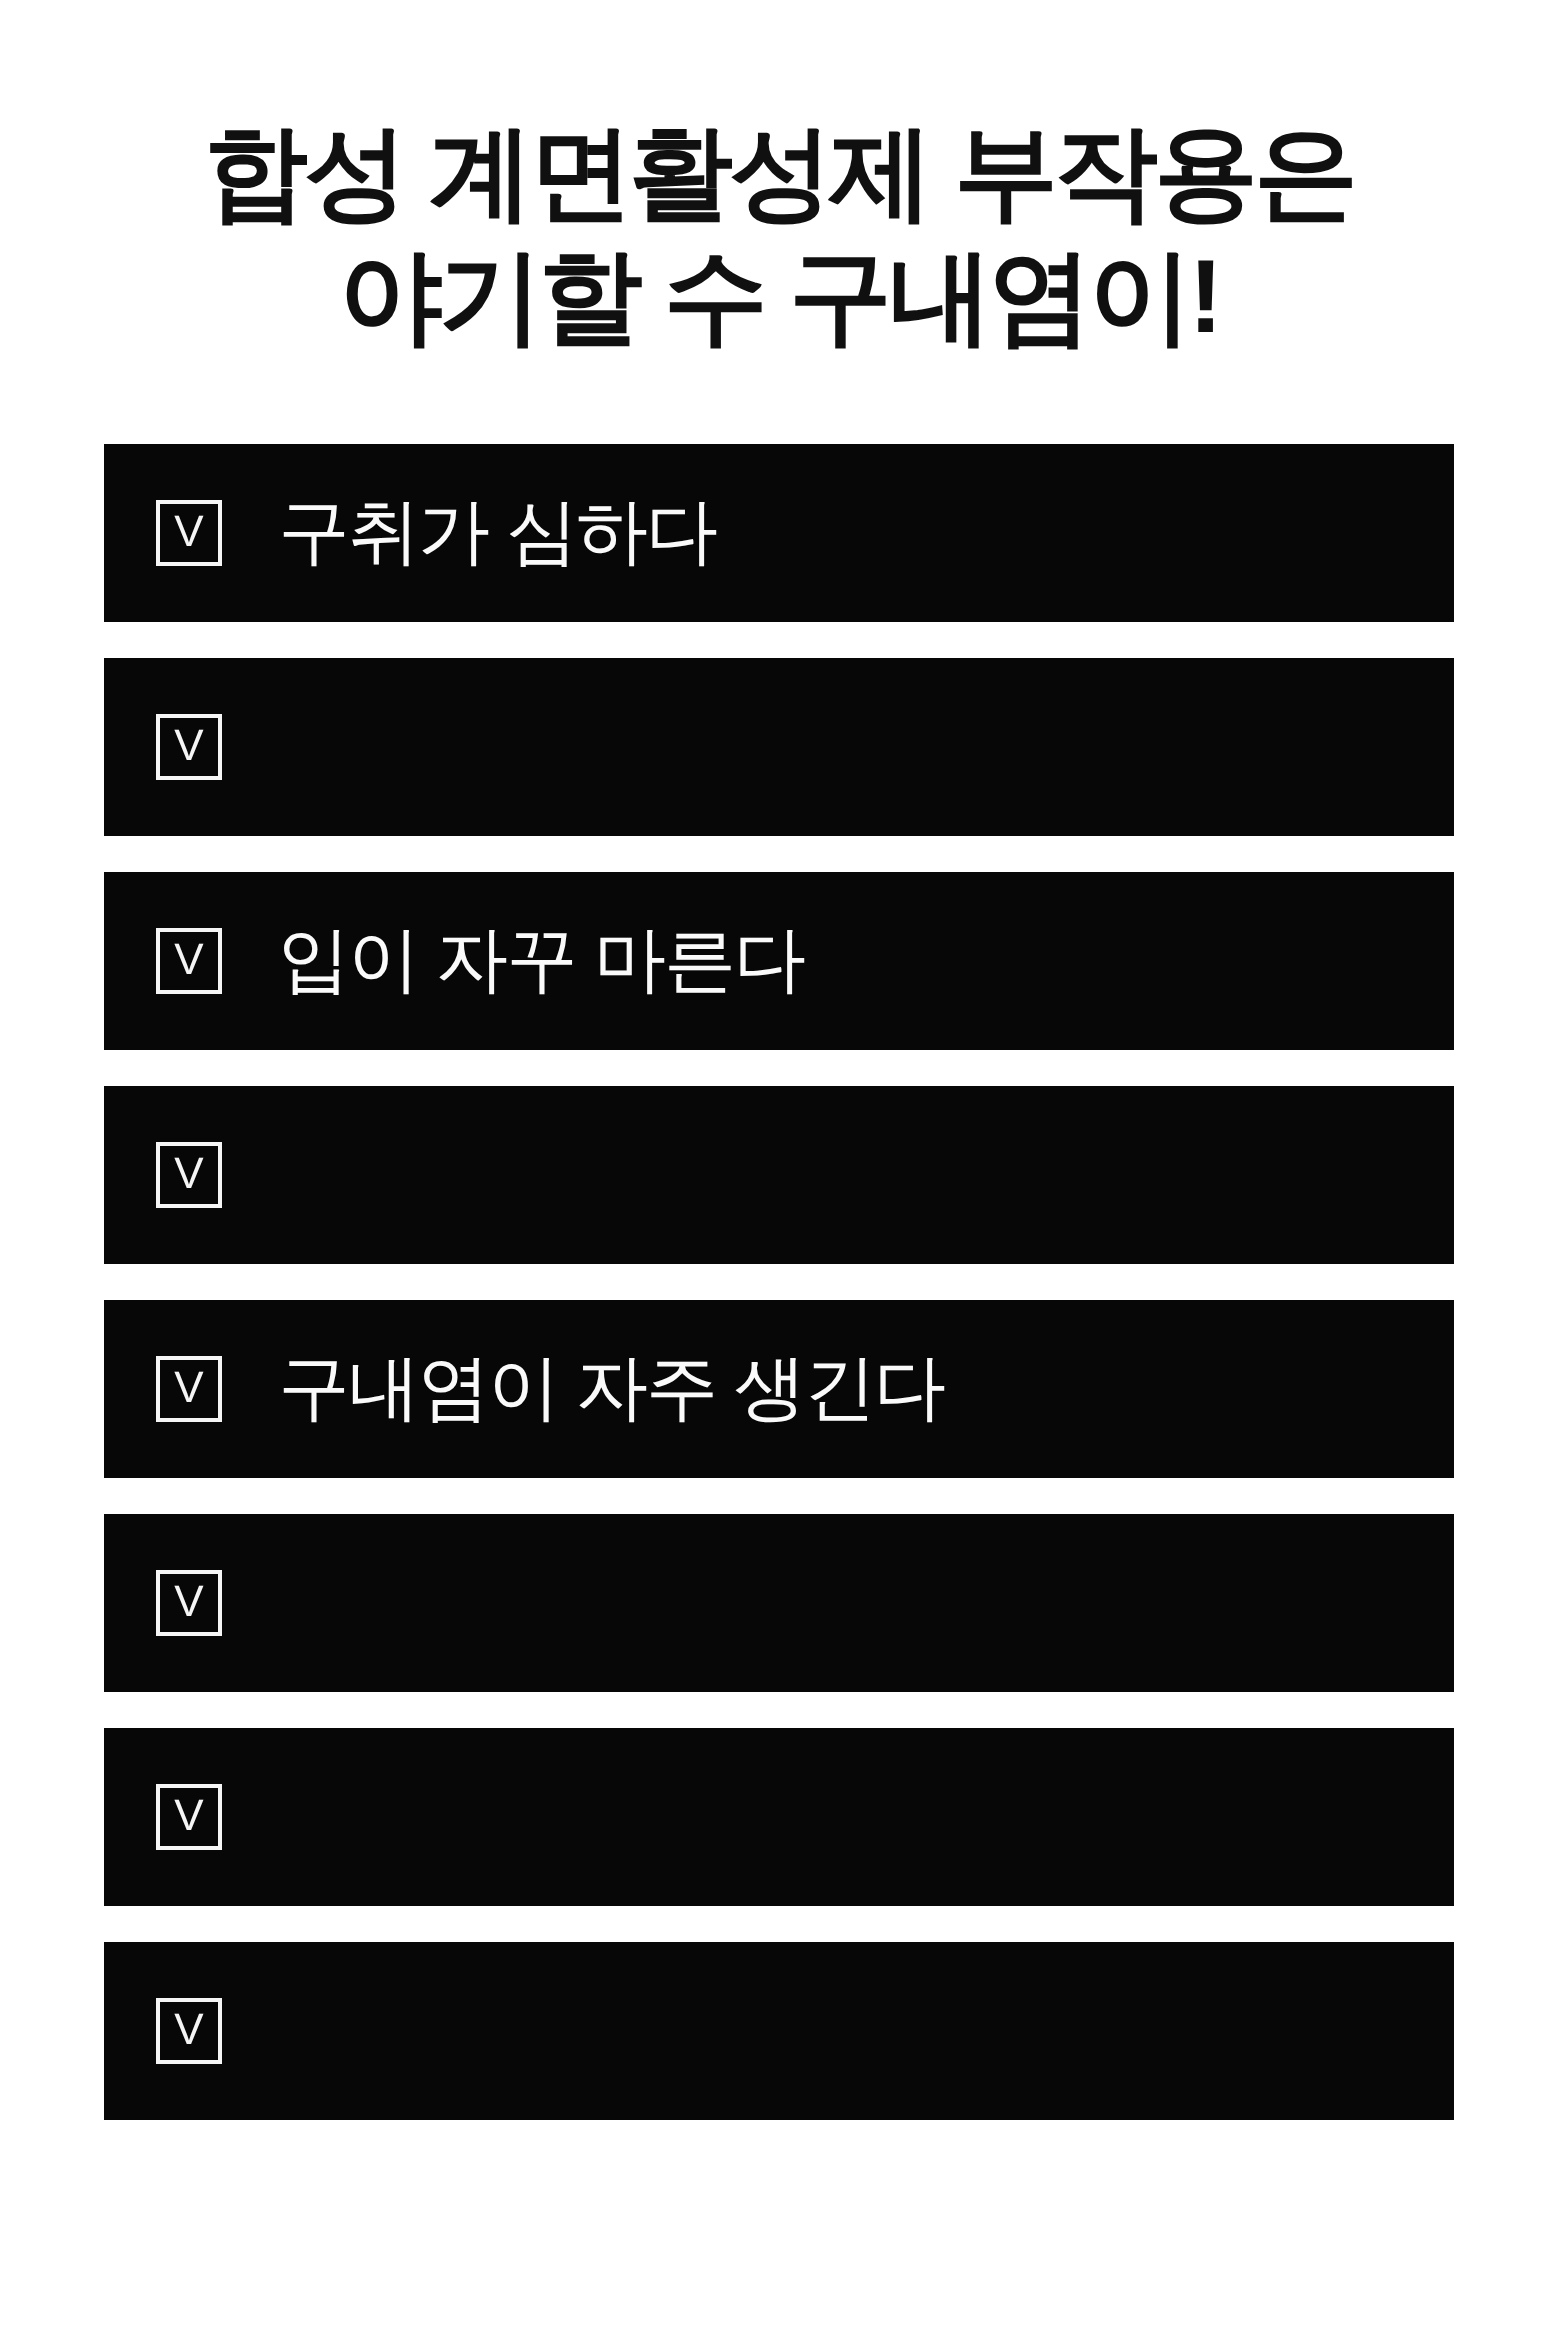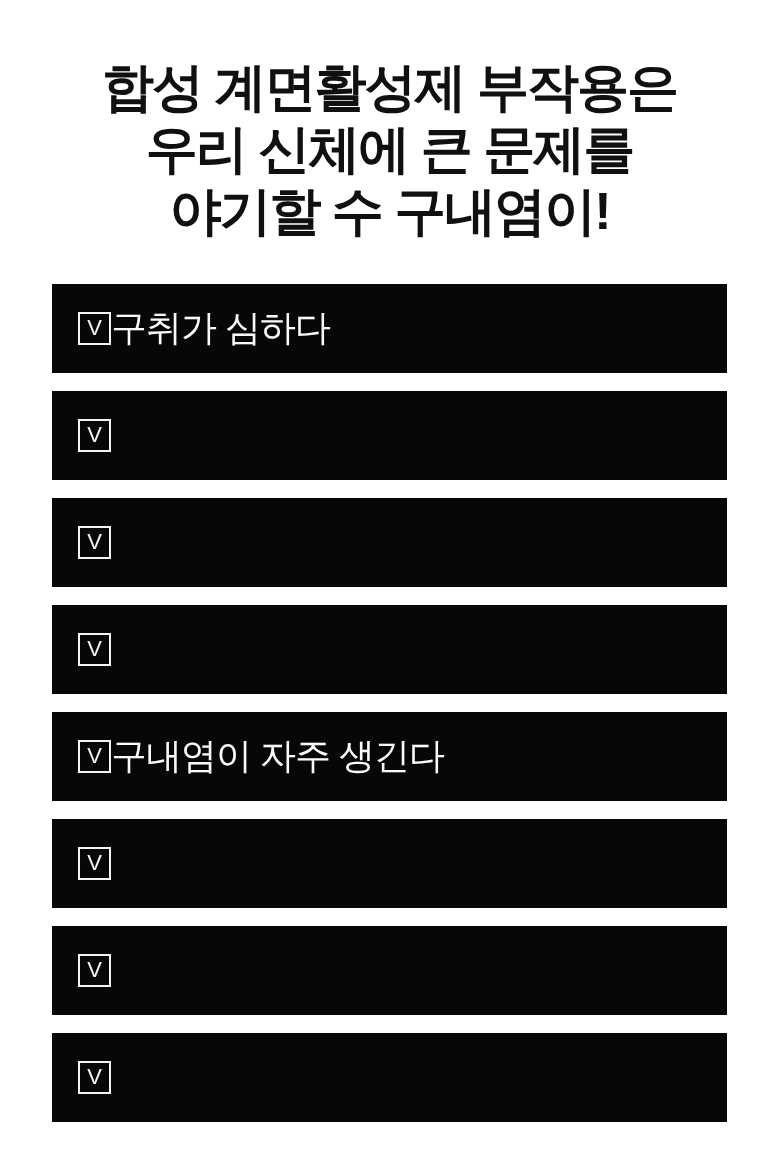--- a/index.html
+++ b/index.html
@@ -55,35 +55,35 @@
     flex: 0 0 auto;
   }
   .vmark {
     color: #f5f5f5;
     font-size: 22px;
     line-height: 1;
     font-weight: 400;
     transform: translateY(-1px);
   }
   .bar-label {
+    margin-left: 28px;
     color: #fafafa;
     font-size: 36px;
     font-weight: 400;
     letter-spacing: -1px;
     white-space: nowrap;
   }
 </style>
 </head>
 <body>
 
 <div class="page">
 
   <div class="title">
     <span class="title-line">합성 계면활성제 부작용은</span>
-    <span class="title-line">우리 신체에 큰 문제를</span>
     <span class="title-line">야기할 수 구내염이!</span>
   </div>
 
   <div class="checklist">
 
     <div class="bar">
       <span class="checkbox">
           <span class="vmark">V</span>
         </span>
       <span class="bar-label">구취가 심하다</span>
@@ -92,20 +92,21 @@
     <div class="bar">
       <span class="checkbox">
           <span class="vmark">V</span>
         </span>
     </div>
 
     <div class="bar">
       <span class="checkbox">
           <span class="vmark">V</span>
         </span>
+      <span class="bar-label">입이 자꾸 마른다</span>
     </div>
 
     <div class="bar">
       <span class="checkbox">
           <span class="vmark">V</span>
         </span>
     </div>
 
     <div class="bar">
       <span class="checkbox">

